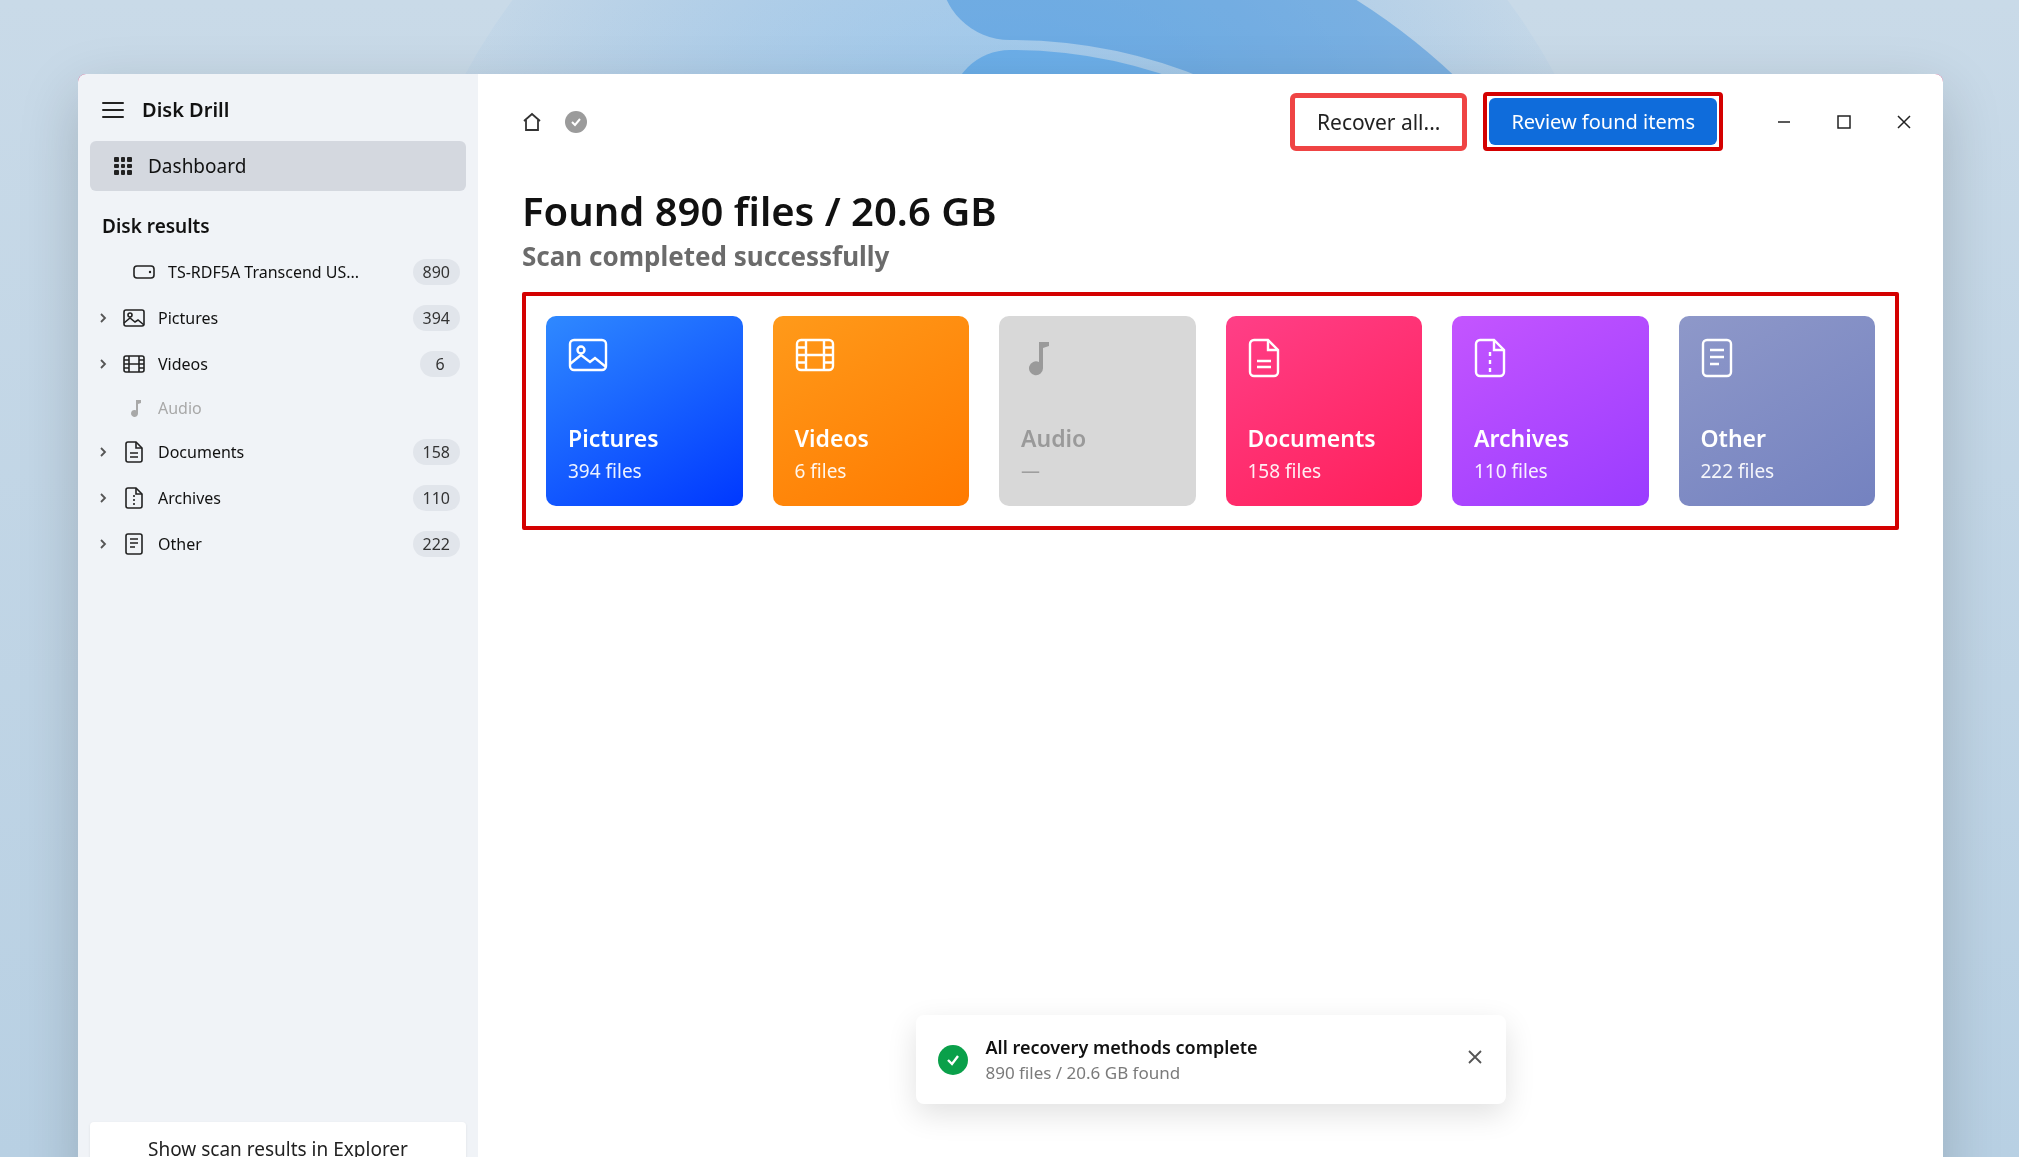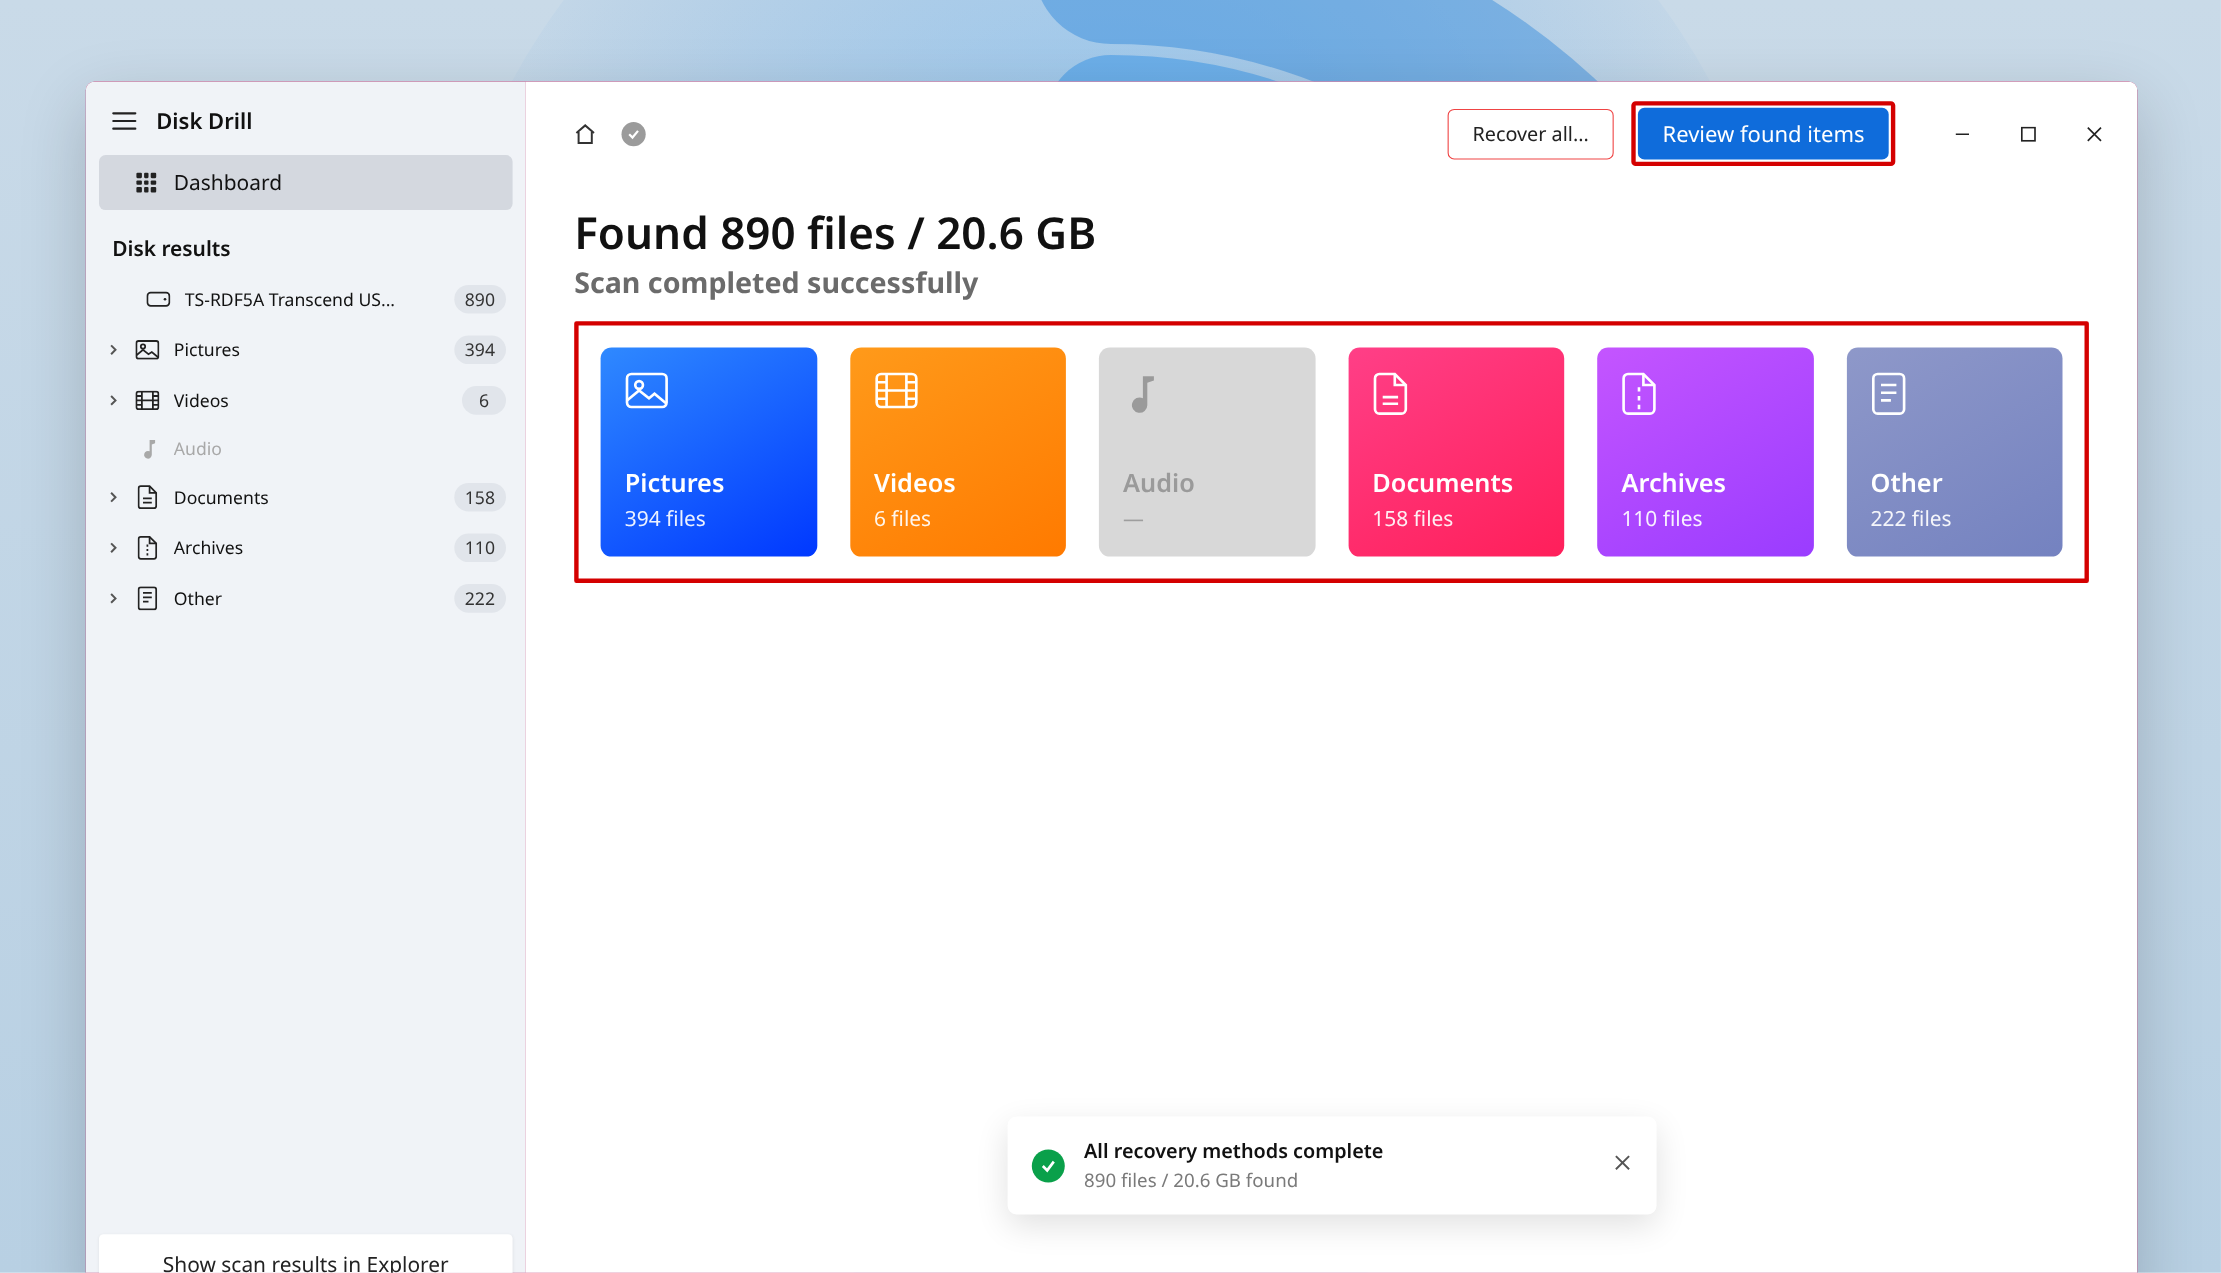--- a/index.html
+++ b/index.html
@@ -20,21 +20,21 @@
 
 
 .sidebar { width: 400px; background: #f0f3f7; display: flex; flex-direction: column; }
 .sb-header { display: flex; align-items: center; gap: 18px; padding: 22px 24px 18px; }
 .hamburger-icon { width: 22px; height: 16px; display: flex; flex-direction: column; justify-content: space-between; cursor: pointer; }
 .hamburger-icon span { height: 2px; background: #222; border-radius: 1px; }
 .app-title { font-size: 20px; font-weight: 600; color: #111; }
 
 .nav-item {
   display: flex; align-items: center; gap: 16px;
-  padding: 12px 20px 12px 34px; margin: 0 12px; border-radius: 6px; cursor: pointer;
+  padding: 12px 20px 12px 24px; margin: 0 12px; border-radius: 6px; cursor: pointer;
 }
 .nav-item.selected { background: #d4d8df; }
 .grid-icon { width: 18px; height: 18px; display: grid; grid-template-columns: repeat(3,1fr); grid-template-rows: repeat(3,1fr); gap: 2px; }
 .grid-icon span { background: #222; border-radius: 1px; }
 .nav-label { font-size: 19px; color: #111; }
 
 .section-title { font-size: 19px; font-weight: 600; color: #111; padding: 22px 24px 10px; }
 
 .tree-item {
   display: flex; align-items: center; gap: 12px;
@@ -59,22 +59,22 @@
 }
 
 
 .main { flex:1; position: relative; background:#fff; display:flex; flex-direction:column; }
 .topbar { display:flex; align-items:center; padding: 18px 24px 12px 40px; gap: 16px; }
 .topbar .icon-btn { width:28px; height:28px; display:flex; align-items:center; justify-content:center; cursor:pointer; color:#333; }
 .check-circle { width:22px; height:22px; border-radius:50%; background:#9b9b9b; display:flex; align-items:center; justify-content:center; }
 .check-circle svg { width:12px; height:12px; }
 .topbar-spacer { flex:1; }
 .btn-outline {
-  background:#fff; border:1px solid #ef4444; border-radius:6px; padding: 10px 22px;
-  font-size: 18px; color:#222; cursor:pointer;
+  background:#fff; border:5px solid #ef4444; border-radius:6px; padding: 10px 22px;
+  font-size: 21px; color:#222; cursor:pointer;
 }
 .btn-primary {
   background:#0f6cdb; color:#fff; border:none; border-radius:6px; padding: 10px 22px;
   font-size: 20px; cursor:pointer;
 }
 .primary-highlight { border: 4px solid #d40000; padding: 2px; border-radius: 4px; }
 .win-controls { display:flex; gap: 30px; margin-left: 30px; }
 .win-btn { width:30px; height:30px; display:flex; align-items:center; justify-content:center; cursor:pointer; }
 
 .content { padding: 20px 44px 0; }

